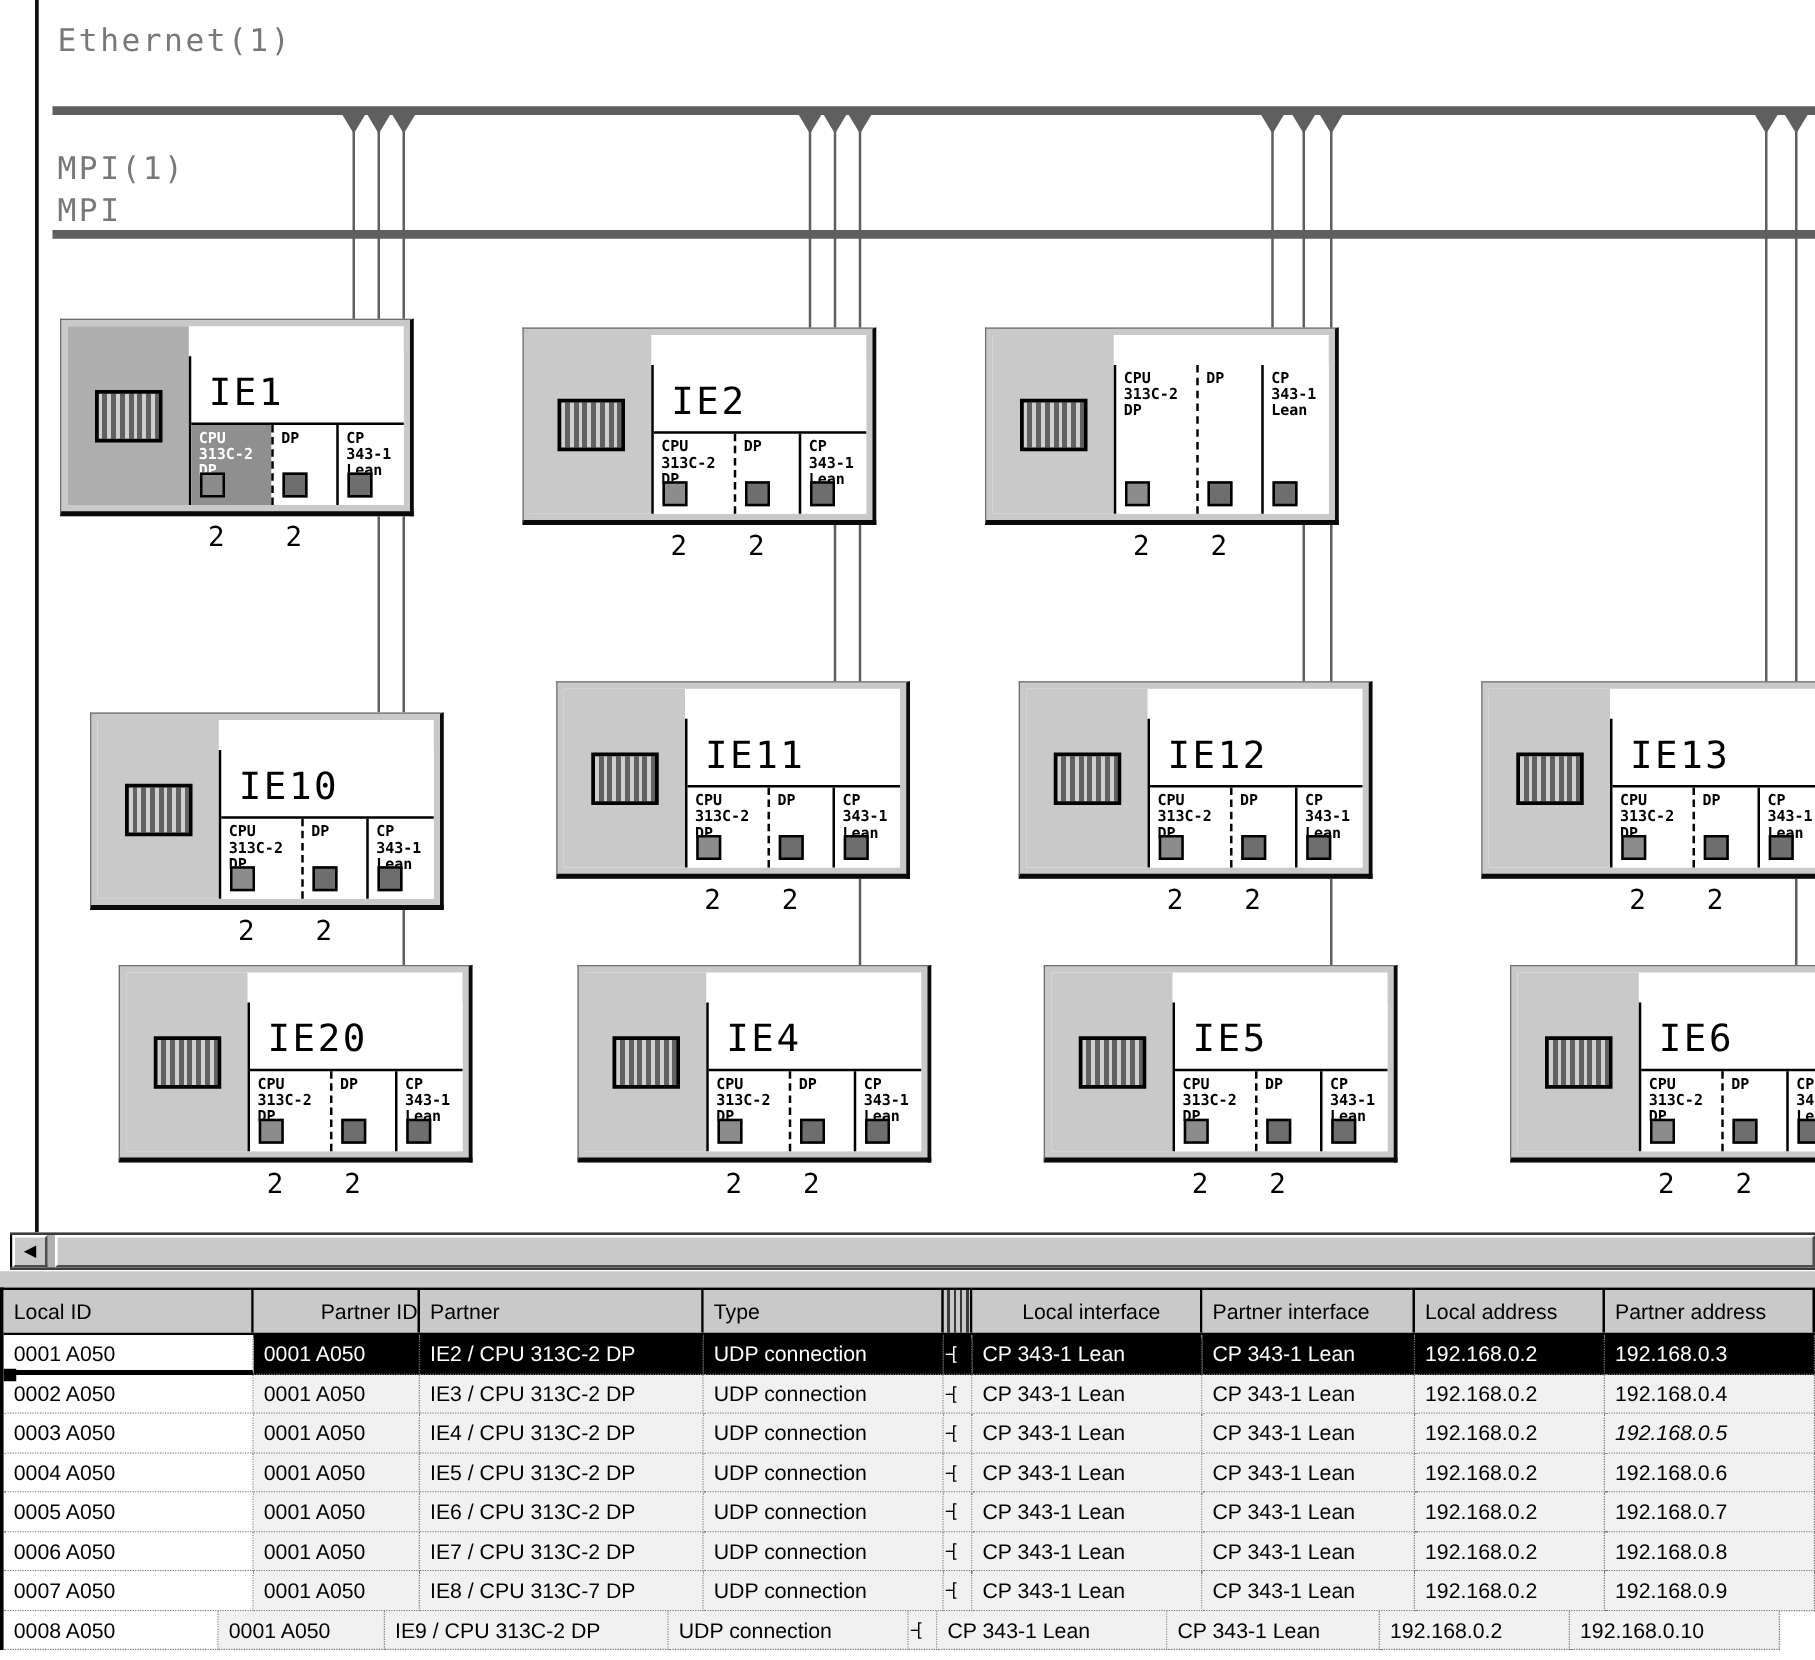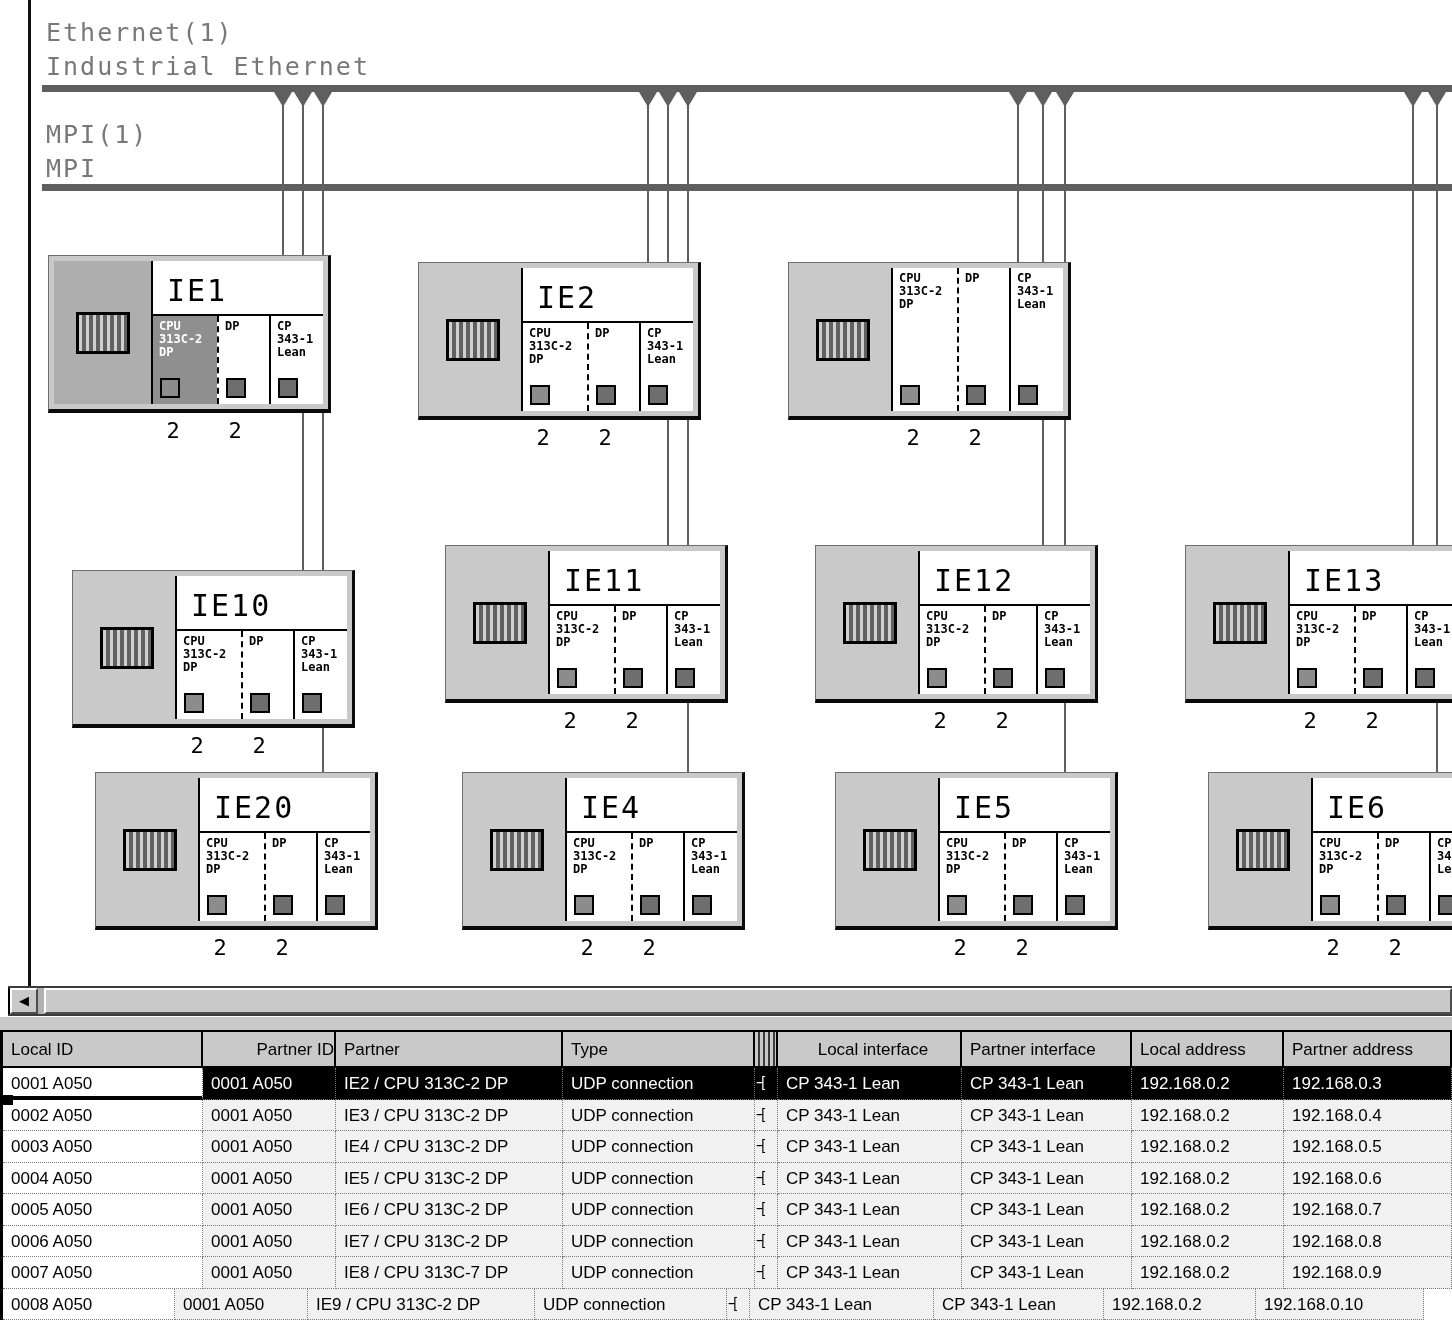--- a/index.html
+++ b/index.html
@@ -21,21 +21,21 @@
 
   
   .station { position: absolute; width: 283px; height: 158px; background: #c9c9c9;
              border: 1px solid #6e6e6e; border-right: 3px solid #0a0a0a; border-bottom: 4px solid #0a0a0a;
              padding: 5px; }
   .st-inner { display: flex; height: 100%; background: #fff; }
   .st-left { width: 97px; background: #c9c9c9; display: flex; align-items: center; justify-content: center; }
   .station.selected .st-left { background: #aeaeae; }
   .rack { width: 54px; height: 42px; border: 3px solid #000;
           background: repeating-linear-gradient(90deg, #cfcfcf 0 3px, #616161 3px 7px); }
-  .st-right { flex: 1; display: flex; flex-direction: column; border-left: 2px solid #000; background: #fff; }
+  .st-right { flex: 1; display: flex; flex-direction: column; border-left: 2px solid #000; background: #fff; margin-top: 24px; }
   .st-title { height: 55px; border-bottom: 2px solid #000; padding: 12px 0 0 14px;
               font-family: "DejaVu Sans Mono", monospace; font-size: 30px; letter-spacing: 2px;
               color: #000; overflow: hidden; white-space: nowrap; }
   .st-mods { flex: 1; display: flex; }
   .mod { position: relative; padding: 4px 0 0 6px; font-family: "DejaVu Sans Mono", monospace;
          font-size: 12px; font-weight: bold; line-height: 13px; white-space: pre-line; color: #000; }
   .mod-cpu { width: 64px; }
   .station.selected .mod-cpu { background: #8f8f8f; color: #fff; }
   .mod-dp  { width: 52px; border-left: 2px dashed #000; }
   .mod-cp  { flex: 1; border-left: 2px solid #000; }
@@ -81,21 +81,20 @@
 </style>
 </head>
 <body>
 
 <div id="stage">
 
   <div id="diagram">
     <div class="pane-border"></div>
 
     <div class="bus-label" style="left:46px; top:18px;">Ethernet(1)</div>
-    <div class="bus-label" style="left:46px; top:52px;">Industrial Ethernet</div>
     <div class="bus-line" style="top:85px;"></div>
 
     <div class="bus-label" style="left:46px; top:120px;">MPI(1)</div>
     <div class="bus-label" style="left:46px; top:154px;">MPI</div>
     <div class="bus-line" style="top:184px;"></div>
 
     <div id="wires">
         <div class="wire" style="left: 282px; top: 92px; height: 164px;"></div>
         <div class="arrow" style="left: 274px;"></div>
         <div class="wire" style="left: 302px; top: 92px; height: 164px;"></div>
@@ -475,21 +474,21 @@
         </div>
         <div class="tr">
           <div class="td td-local_id" style="width: 200px;">0003 A050</div>
           <div class="td td-partner_id" style="width: 133px;">0001 A050</div>
           <div class="td td-partner" style="width: 227px;">IE4 / CPU 313C-2 DP</div>
           <div class="td td-type" style="width: 192px;">UDP connection</div>
           <div class="td td-sliver" style="width: 23px;">--[</div>
           <div class="td td-local_if" style="width: 184px;">CP 343-1 Lean</div>
           <div class="td td-partner_if" style="width: 170px;">CP 343-1 Lean</div>
           <div class="td td-local_addr" style="width: 152px;">192.168.0.2</div>
-          <div class="td td-partner_addr" style="width: 168px;">192.168.0.5</div>
+          <div class="td td-partner_addr" style="width: 168px; font-style: italic;">192.168.0.5</div>
         </div>
         <div class="tr">
           <div class="td td-local_id" style="width: 200px;">0004 A050</div>
           <div class="td td-partner_id" style="width: 133px;">0001 A050</div>
           <div class="td td-partner" style="width: 227px;">IE5 / CPU 313C-2 DP</div>
           <div class="td td-type" style="width: 192px;">UDP connection</div>
           <div class="td td-sliver" style="width: 23px;">--[</div>
           <div class="td td-local_if" style="width: 184px;">CP 343-1 Lean</div>
           <div class="td td-partner_if" style="width: 170px;">CP 343-1 Lean</div>
           <div class="td td-local_addr" style="width: 152px;">192.168.0.2</div>

